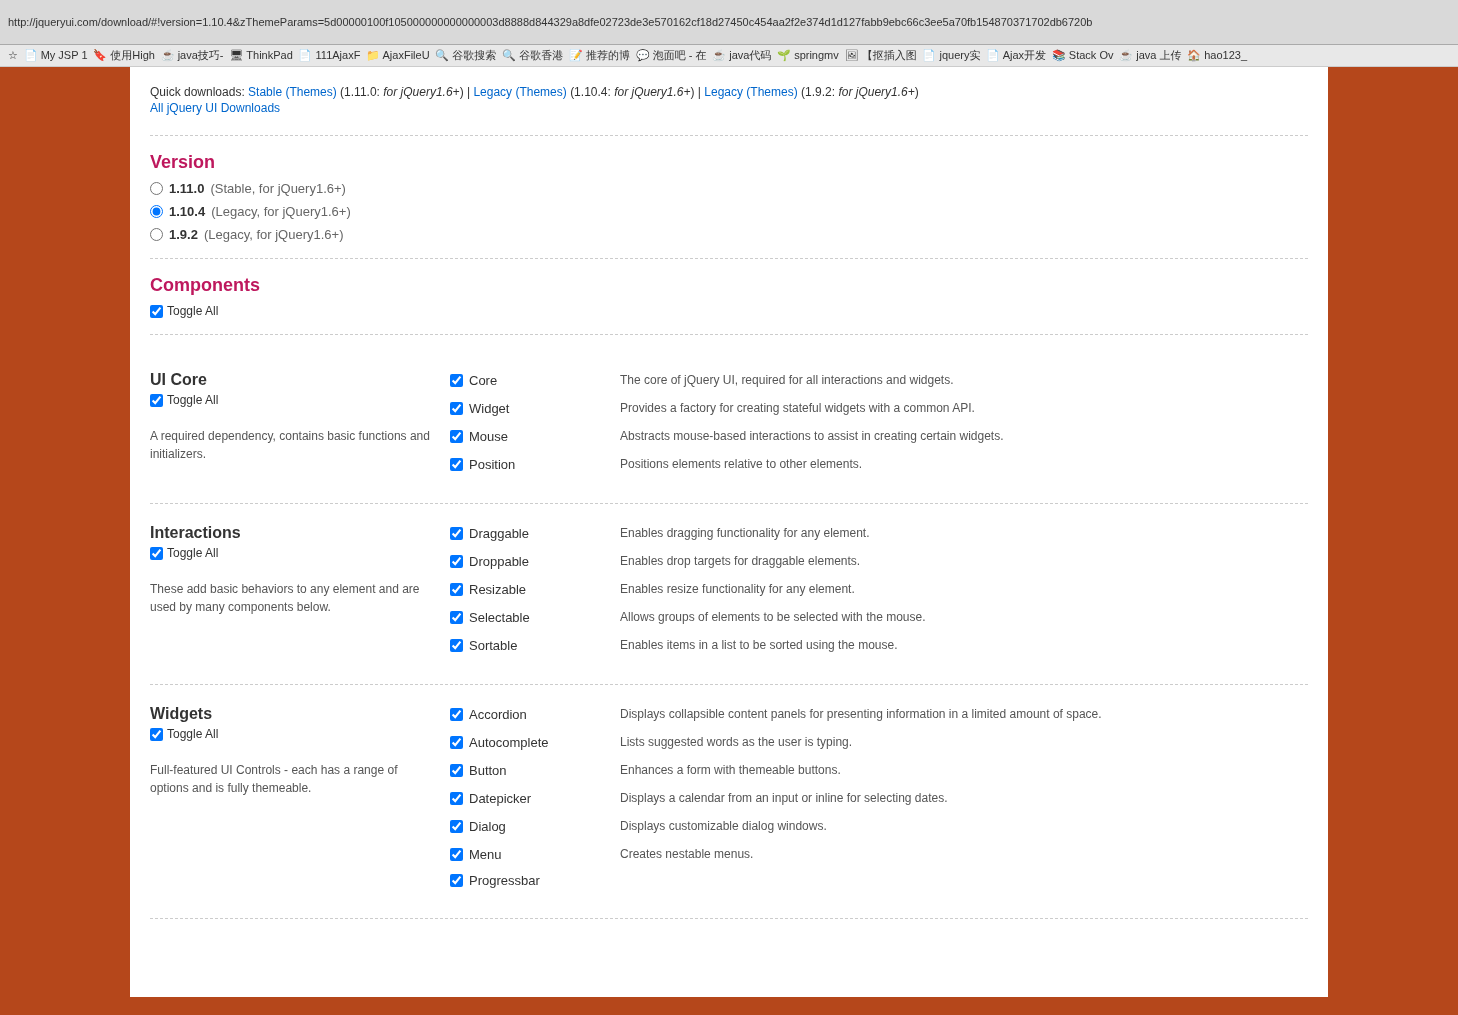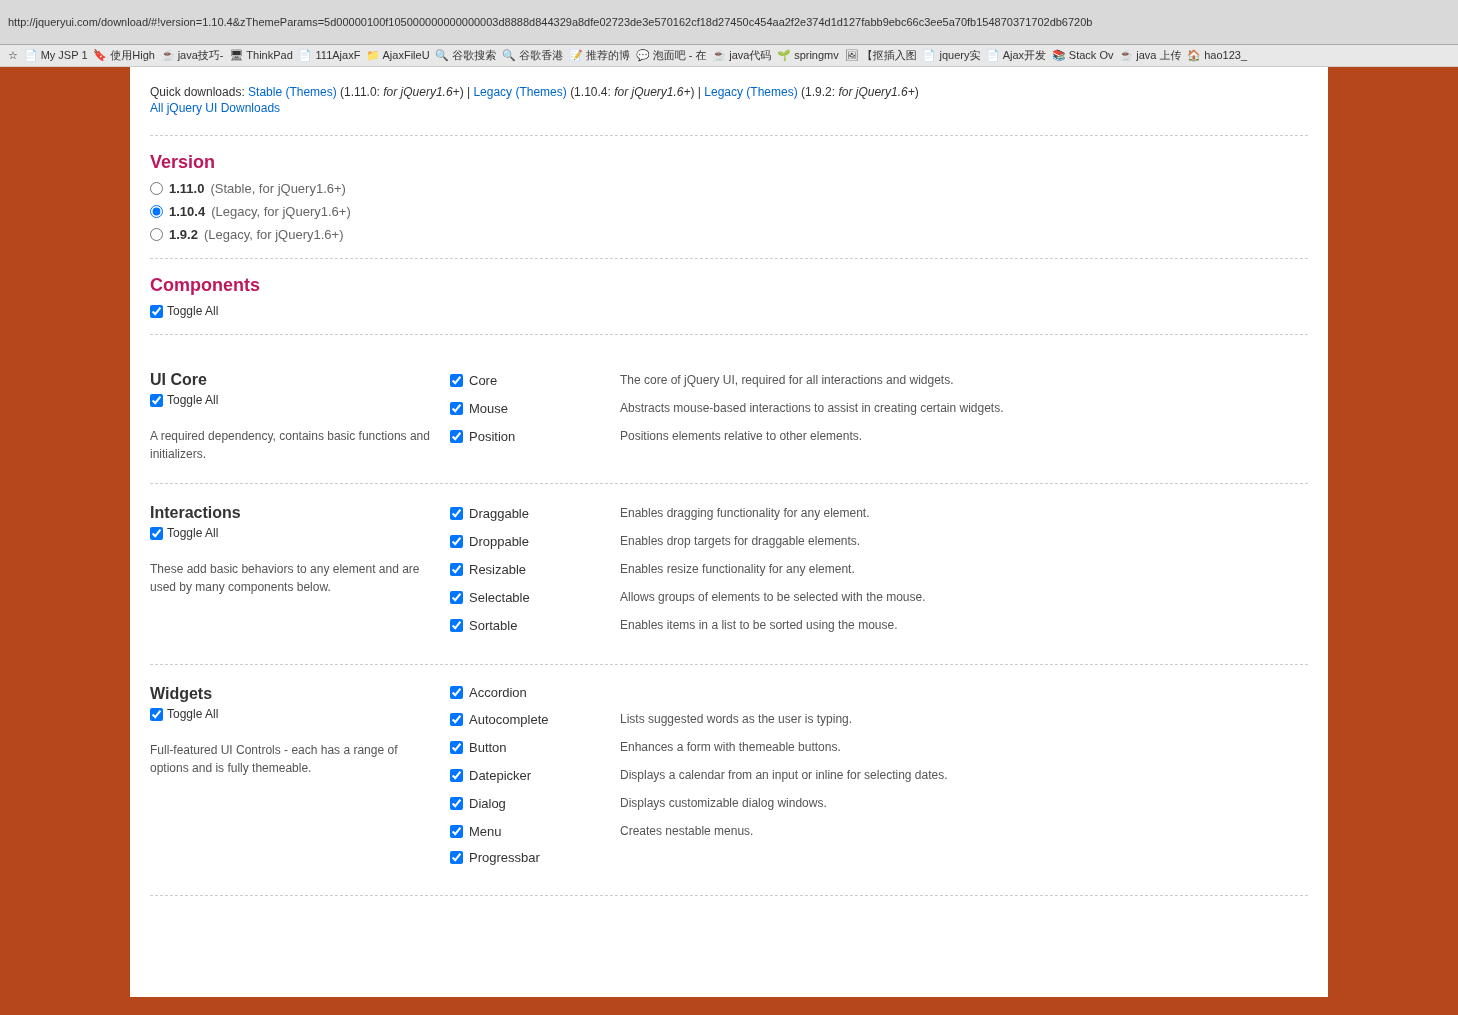--- a/index.html
+++ b/index.html
@@ -267,20 +267,27 @@
       <div class="component-item">
         <div class="item-check">
           <input type="checkbox" checked="" style="">
           <span class="item-name">Core</span>
         </div>
         <div class="item-desc">The core of jQuery UI, required for all interactions and widgets.</div>
       </div>
       <div class="component-item">
         <div class="item-check">
           <input type="checkbox" checked="" style="">
+          <span class="item-name">Widget</span>
+        </div>
+        <div class="item-desc">Provides a factory for creating stateful widgets with a common API.</div>
+      </div>
+      <div class="component-item">
+        <div class="item-check">
+          <input type="checkbox" checked="" style="">
           <span class="item-name">Mouse</span>
         </div>
         <div class="item-desc">Abstracts mouse-based interactions to assist in creating certain widgets.</div>
       </div>
       <div class="component-item">
         <div class="item-check">
           <input type="checkbox" checked="" style="">
           <span class="item-name">Position</span>
         </div>
         <div class="item-desc">Positions elements relative to other elements.</div>
@@ -344,20 +351,21 @@
         <span>Toggle All</span>
       </div>
       <div class="component-desc">Full-featured UI Controls - each has a range of options and is fully themeable.</div>
     </div>
     <div class="component-items">
       <div class="component-item">
         <div class="item-check">
           <input type="checkbox" checked="" style="">
           <span class="item-name">Accordion</span>
         </div>
+        <div class="item-desc">Displays collapsible content panels for presenting information in a limited amount of space.</div>
       </div>
       <div class="component-item">
         <div class="item-check">
           <input type="checkbox" checked="" style="">
           <span class="item-name">Autocomplete</span>
         </div>
         <div class="item-desc">Lists suggested words as the user is typing.</div>
       </div>
       <div class="component-item">
         <div class="item-check">

